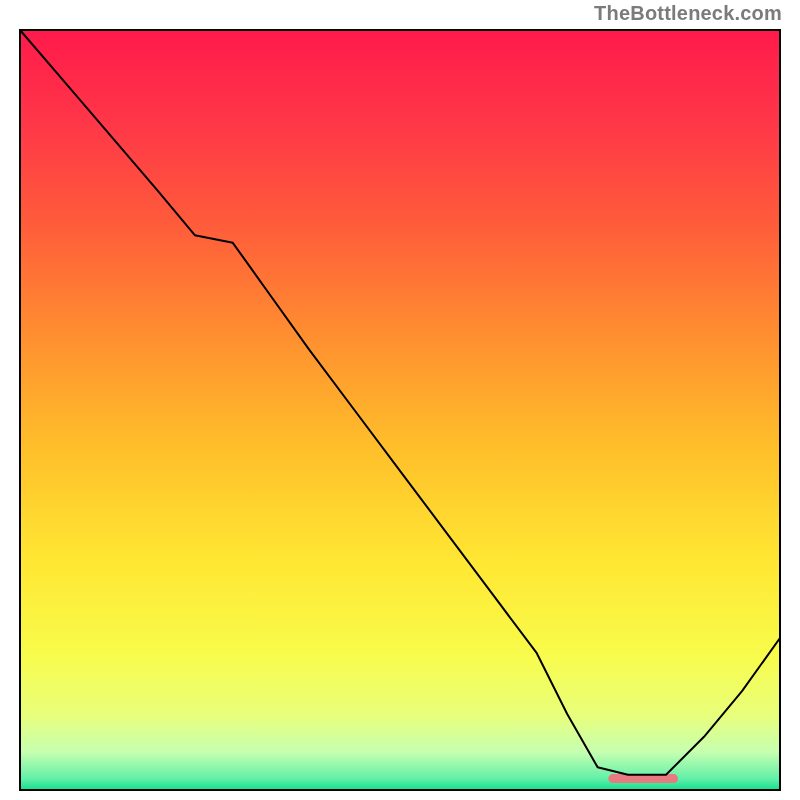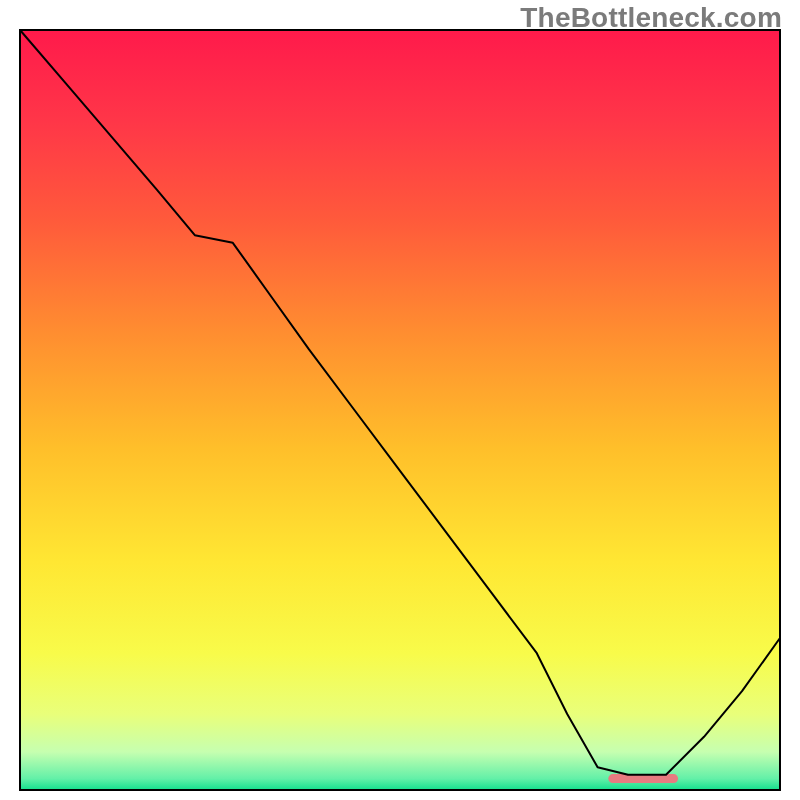--- a/index.html
+++ b/index.html
@@ -12,21 +12,21 @@
   }
   .wrap {
     position: relative;
     width: 800px;
     height: 800px;
   }
   .attribution {
     position: absolute;
     top: 2px;
     right: 18px;
-    font-size: 28px;
+    font-size: 20px;
     font-weight: 600;
     color: #7b7b7b;
     letter-spacing: 0.2px;
   }
   svg.chart {
     position: absolute;
     left: 0;
     top: 0;
   }
 </style>

